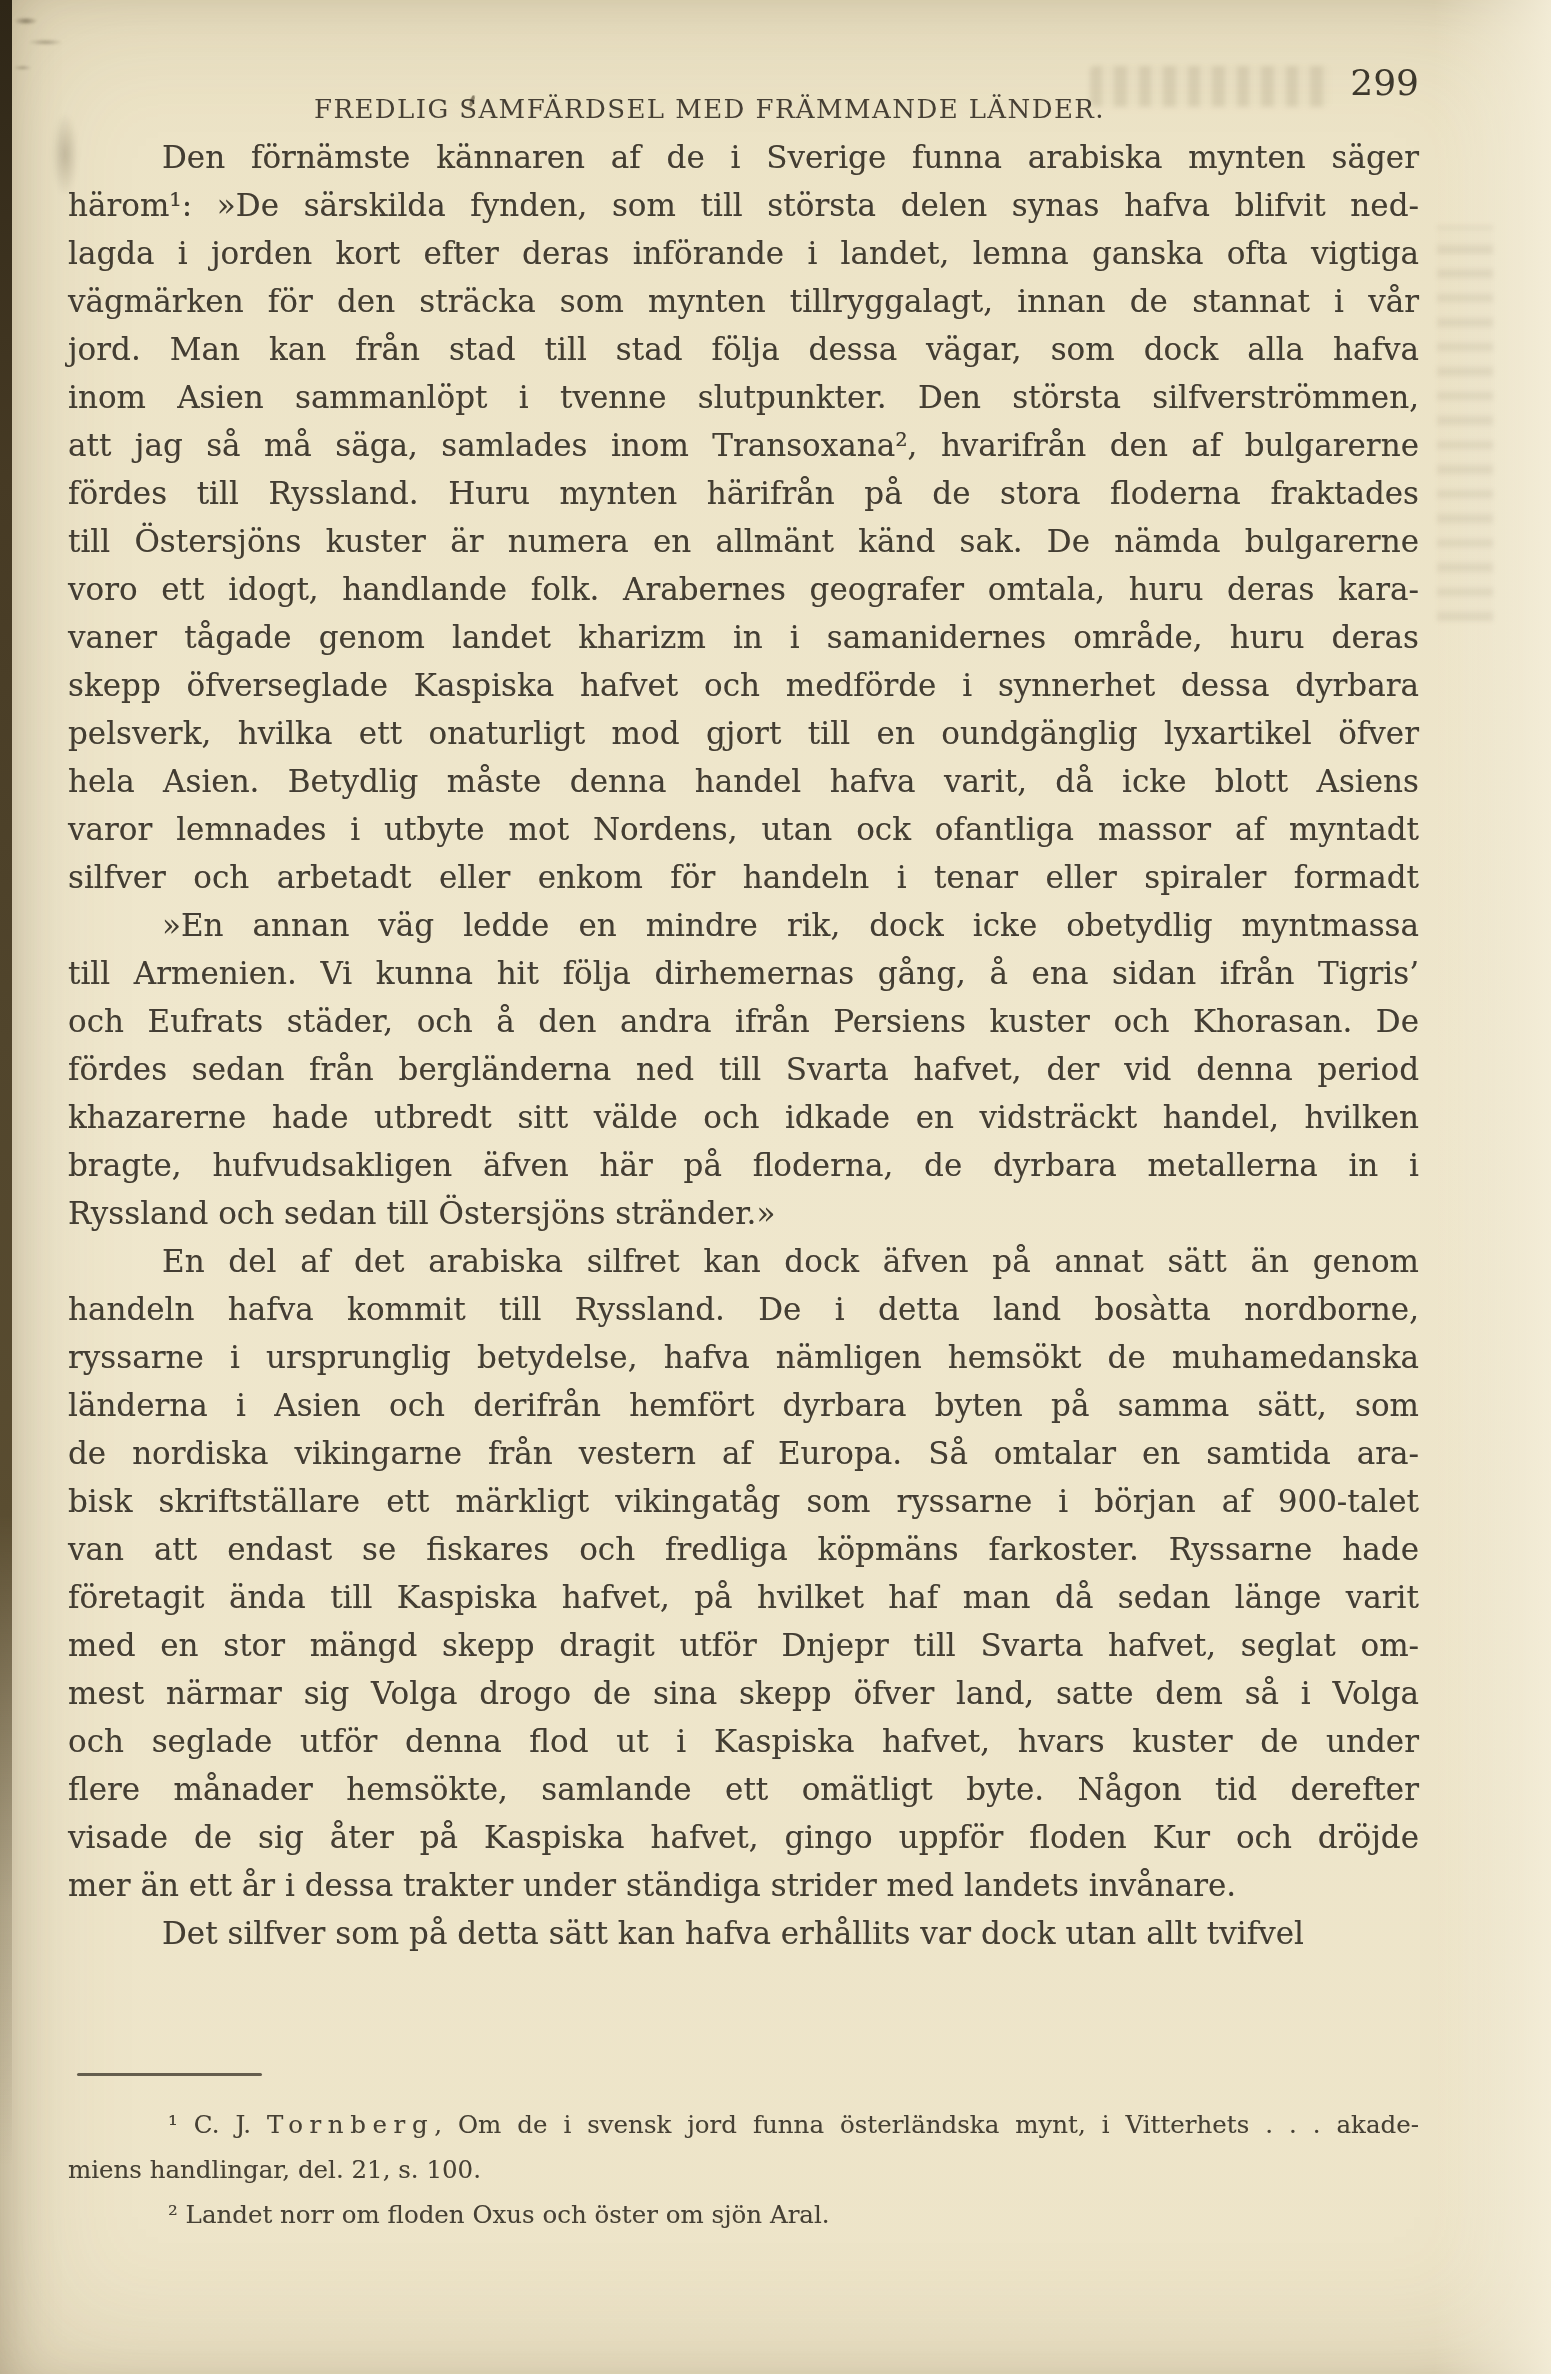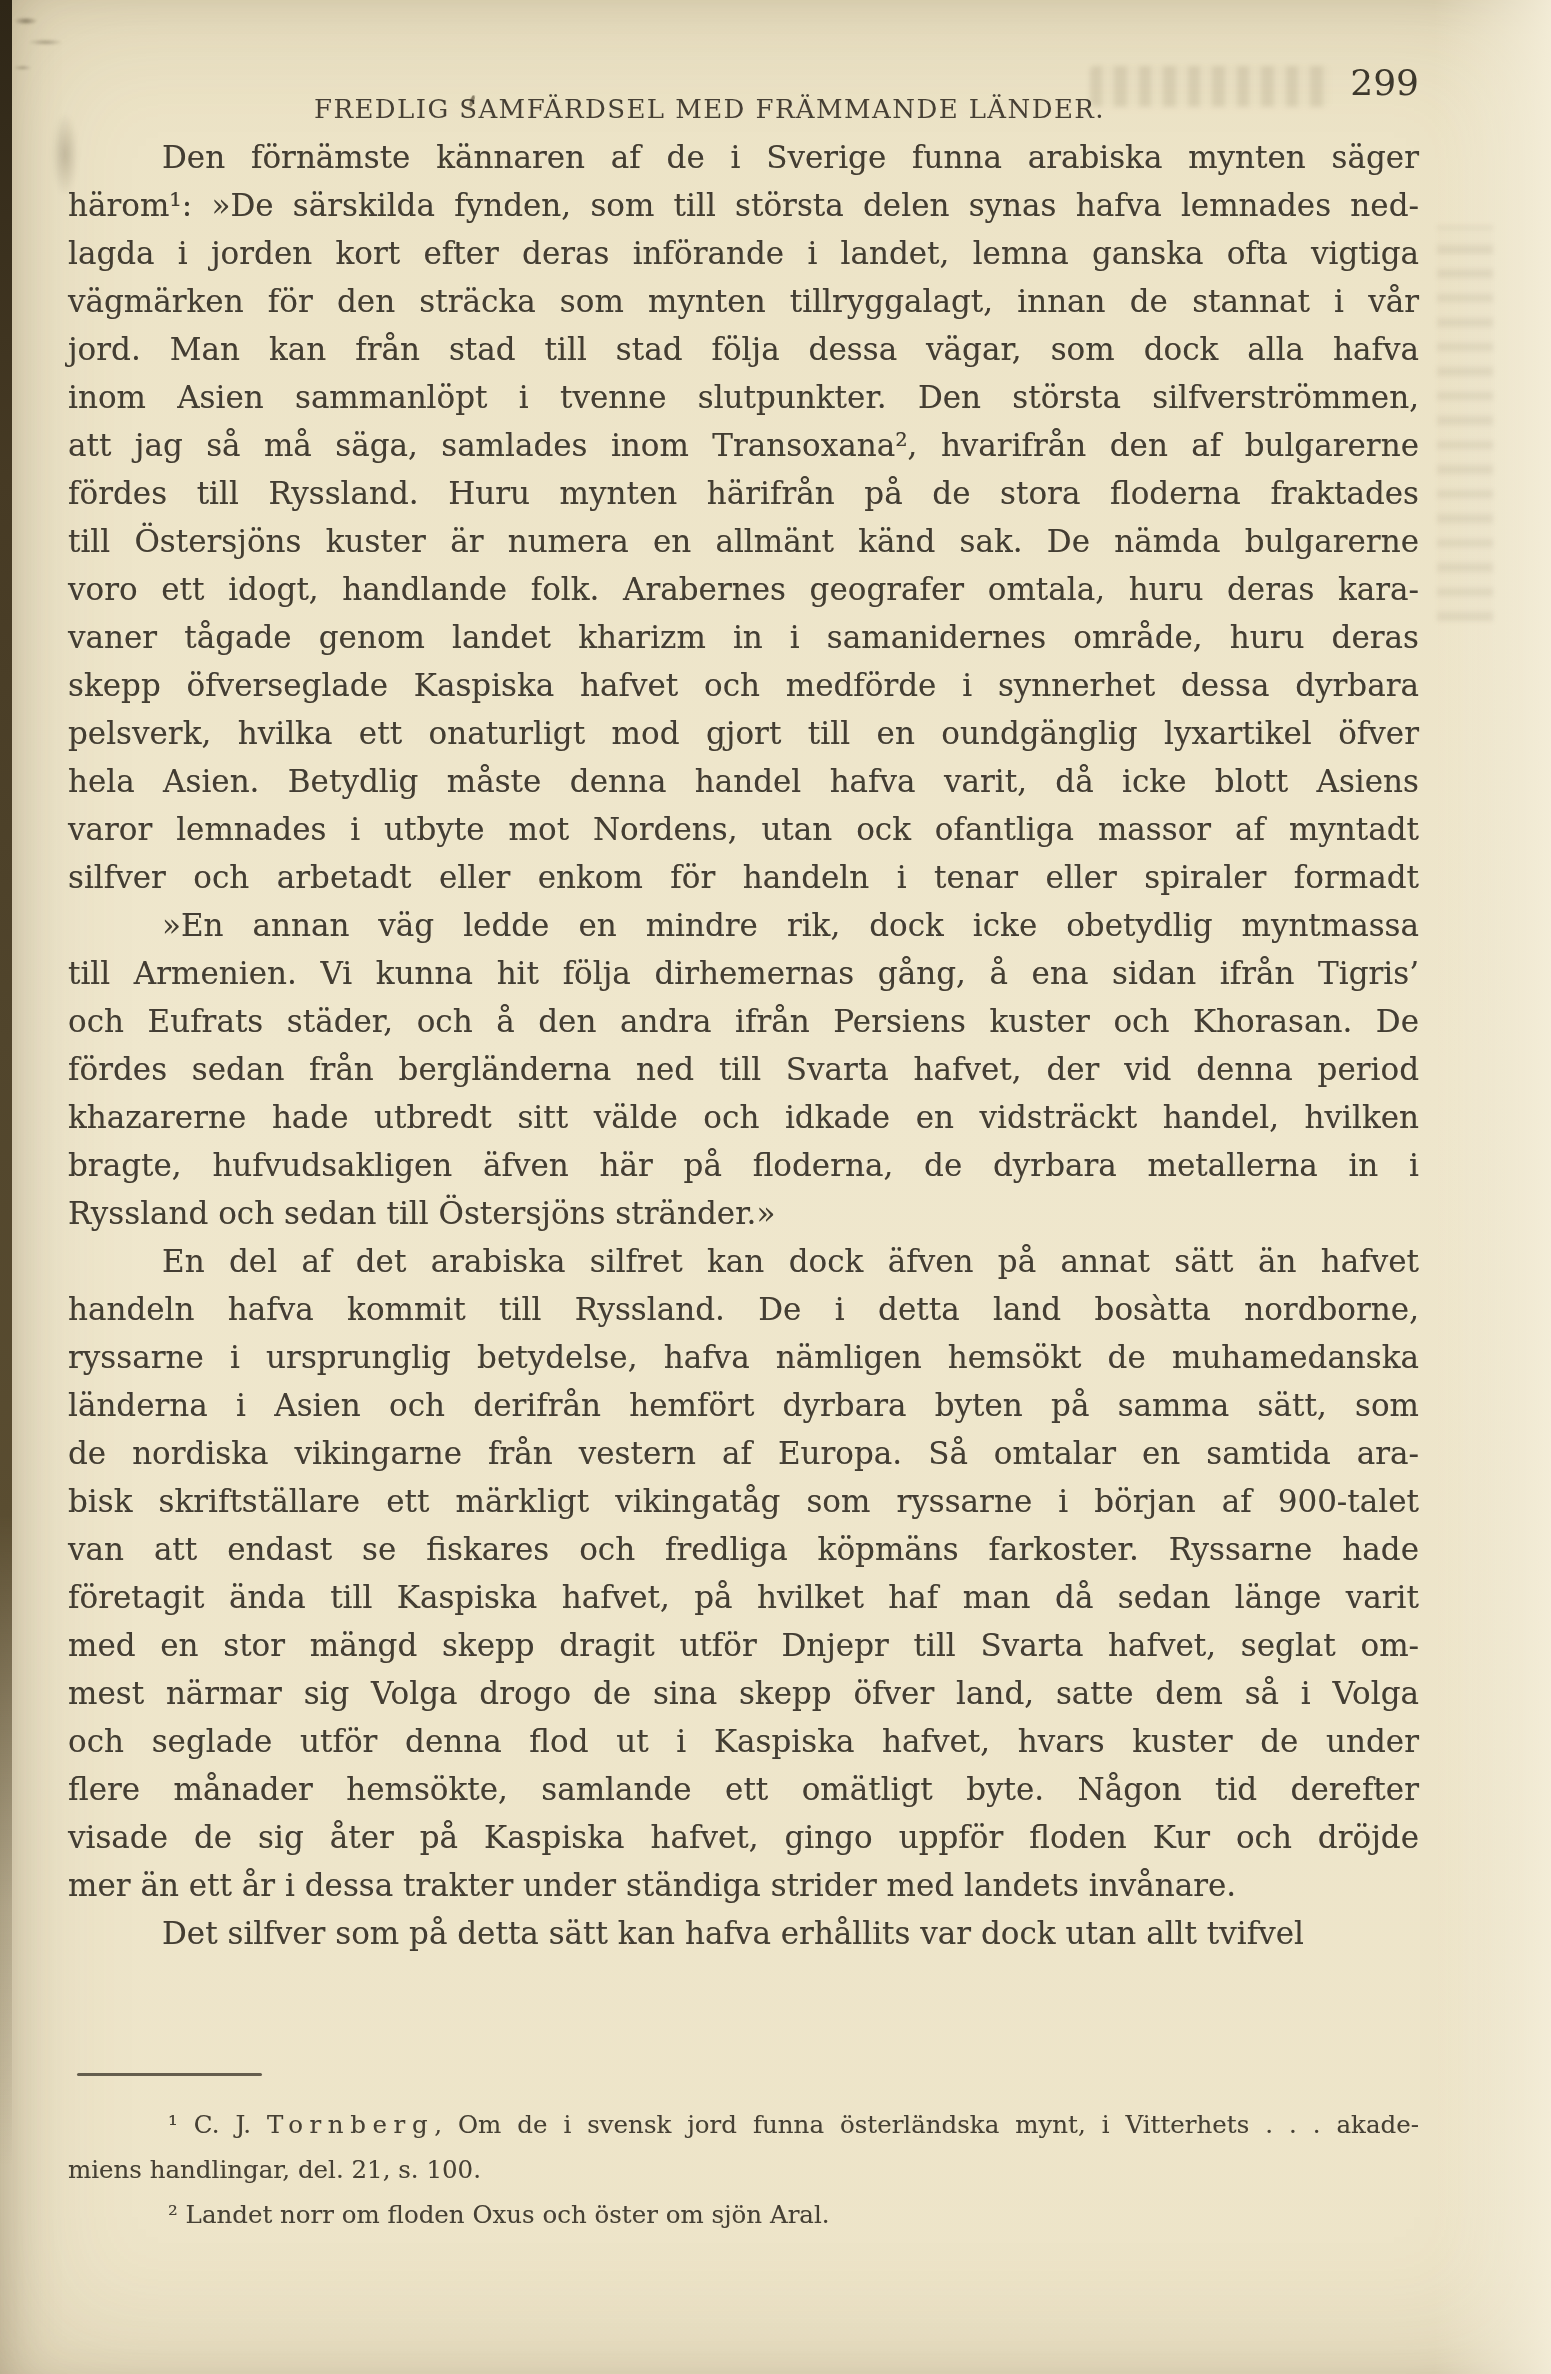--- a/index.html
+++ b/index.html
@@ -120,21 +120,21 @@
   <div class="right-streaks"></div>
   <div class="stray-mark"></div>
 
   <div class="header-row">
     <div class="running-title">FREDLIG SAMFÄRDSEL MED FRÄMMANDE LÄNDER.</div>
     <div class="page-number">299</div>
   </div>
 
   <main class="body-text">
     <div class="line indent">Den förnämste kännaren af de i Sverige funna arabiska mynten säger</div>
-    <div class="line">härom¹: »De särskilda fynden, som till största delen synas hafva lemnades ned-</div>
+    <div class="line">härom¹: »De särskilda fynden, som till största delen synas hafva blifvit ned-</div>
     <div class="line">lagda i jorden kort efter deras införande i landet, lemna ganska ofta vigtiga</div>
     <div class="line">vägmärken för den sträcka som mynten tillryggalagt, innan de stannat i vår</div>
     <div class="line">jord. Man kan från stad till stad följa dessa vägar, som dock alla hafva</div>
     <div class="line">inom Asien sammanlöpt i tvenne slutpunkter. Den största silfverströmmen,</div>
     <div class="line">att jag så må säga, samlades inom Transoxana², hvarifrån den af bulgarerne</div>
     <div class="line">fördes till Ryssland. Huru mynten härifrån på de stora floderna fraktades</div>
     <div class="line">till Östersjöns kuster är numera en allmänt känd sak. De nämda bulgarerne</div>
     <div class="line">voro ett idogt, handlande folk. Arabernes geografer omtala, huru deras kara-</div>
     <div class="line">vaner tågade genom landet kharizm in i samanidernes område, huru deras</div>
     <div class="line">skepp öfverseglade Kaspiska hafvet och medförde i synnerhet dessa dyrbara</div>
@@ -142,21 +142,21 @@
     <div class="line">hela Asien. Betydlig måste denna handel hafva varit, då icke blott Asiens</div>
     <div class="line">varor lemnades i utbyte mot Nordens, utan ock ofantliga massor af myntadt</div>
     <div class="line">silfver och arbetadt eller enkom för handeln i tenar eller spiraler formadt</div>
     <div class="line indent">»En annan väg ledde en mindre rik, dock icke obetydlig myntmassa</div>
     <div class="line">till Armenien. Vi kunna hit följa dirhemernas gång, å ena sidan ifrån Tigris’</div>
     <div class="line">och Eufrats städer, och å den andra ifrån Persiens kuster och Khorasan. De</div>
     <div class="line">fördes sedan från bergländerna ned till Svarta hafvet, der vid denna period</div>
     <div class="line">khazarerne hade utbredt sitt välde och idkade en vidsträckt handel, hvilken</div>
     <div class="line">bragte, hufvudsakligen äfven här på floderna, de dyrbara metallerna in i</div>
     <div class="line endline">Ryssland och sedan till Östersjöns stränder.»</div>
-    <div class="line indent">En del af det arabiska silfret kan dock äfven på annat sätt än hafvet</div>
+    <div class="line indent">En del af det arabiska silfret kan dock äfven på annat sätt än genom</div>
     <div class="line">handeln hafva kommit till Ryssland. De i detta land bosàtta nordborne,</div>
     <div class="line">ryssarne i ursprunglig betydelse, hafva nämligen hemsökt de muhamedanska</div>
     <div class="line">länderna i Asien och derifrån hemfört dyrbara byten på samma sätt, som</div>
     <div class="line">de nordiska vikingarne från vestern af Europa. Så omtalar en samtida ara-</div>
     <div class="line">bisk skriftställare ett märkligt vikingatåg som ryssarne i början af 900-talet</div>
     <div class="line">van att endast se fiskares och fredliga köpmäns farkoster. Ryssarne hade</div>
     <div class="line">företagit ända till Kaspiska hafvet, på hvilket haf man då sedan länge varit</div>
     <div class="line">med en stor mängd skepp dragit utför Dnjepr till Svarta hafvet, seglat om-</div>
     <div class="line">mest närmar sig Volga drogo de sina skepp öfver land, satte dem så i Volga</div>
     <div class="line">och seglade utför denna flod ut i Kaspiska hafvet, hvars kuster de under</div>

